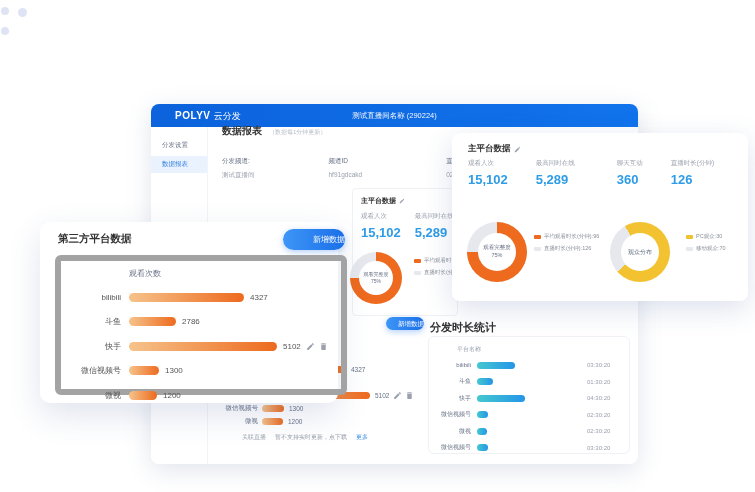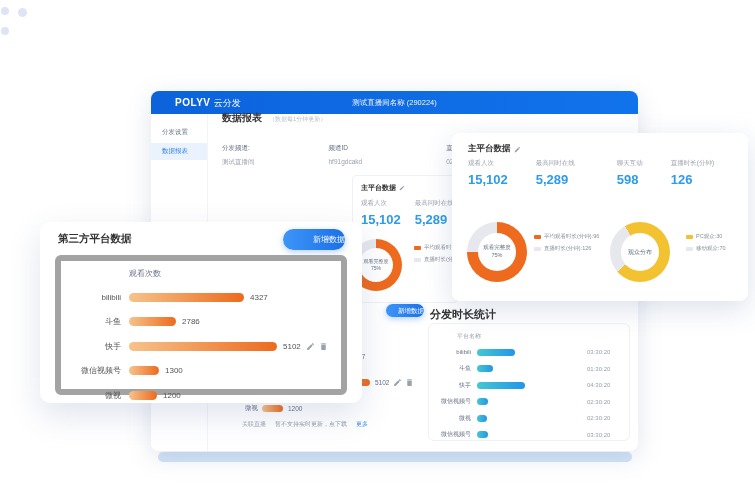--- a/index.html
+++ b/index.html
@@ -4,21 +4,21 @@
 <style>
   html,body{margin:0;padding:0;background:#fff;}
   .canvas{position:relative;width:755px;height:492px;overflow:hidden;
           font-family:"Liberation Sans",sans-serif;background:#fff;}
   .dot{position:absolute;border-radius:50%;background:#dfe4f5;}
   .headline{position:absolute;left:60px;right:10px;top:10px;text-align:center;
             font-size:17px;font-weight:700;color:#2563EB;letter-spacing:.5px;}
   .strip{position:absolute;left:158px;top:452px;width:474px;height:10px;border-radius:5px;background:#d3e4f7;}
 
   
-  .window{position:absolute;left:151px;top:91px;width:487px;height:360px;background:#fff;
+  .window{position:absolute;left:151px;top:104px;width:487px;height:360px;background:#fff;
           border-radius:8px;box-shadow:0 6px 24px rgba(100,120,160,.20);z-index:10;}
   .win-header{position:absolute;left:0;top:0;right:0;height:23px;background:linear-gradient(90deg,#0C63DC,#1173EC);
               border-radius:8px 8px 0 0;color:#fff;}
   .brand{position:absolute;left:24px;top:0;line-height:23px;font-size:10px;font-weight:700;letter-spacing:.5px;}
   .brand small{font-weight:400;font-size:9px;letter-spacing:0;}
   .win-title{position:absolute;left:120px;right:120px;top:0;line-height:23px;text-align:center;
              font-size:7.5px;color:rgba(255,255,255,.95);}
   .sidebar{position:absolute;left:0;top:23px;bottom:0;width:57px;background:#fff;border-right:1px solid #f2f4f7;
            border-radius:0 0 0 8px;padding-top:10px;box-sizing:border-box;}
   .side-item{font-size:6.5px;color:#667085;padding:4px 0 4px 11px;margin-bottom:2px;cursor:pointer;}
@@ -71,21 +71,21 @@
 
   
   .panel{position:absolute;left:452px;top:133px;width:296px;height:168px;background:#fff;border-radius:8px;
          box-shadow:0 8px 28px rgba(60,90,150,.18);z-index:20;}
   .panel .ttl{position:absolute;left:16px;top:10px;font-size:8.5px;font-weight:700;color:#333;display:flex;align-items:center;gap:3px;}
   .panel-stats{position:absolute;left:16px;top:26px;display:flex;}
   .p-col .lbl{font-size:6.5px;color:#9aa1ad;}
   .p-col .val{font-size:13px;font-weight:700;color:#2E9CE6;margin-top:4px;}
 
   
-  .tp-card{position:absolute;left:40px;top:222px;width:322px;height:181px;background:#fff;border-radius:10px;
+  .tp-card{position:absolute;left:40px;top:222px;width:298px;height:181px;background:#fff;border-radius:10px;
            box-shadow:0 12px 32px rgba(60,90,150,.16);z-index:30;}
   .tp-title{position:absolute;left:18px;top:10px;font-size:10.5px;font-weight:700;color:#333;}
   .tp-btn{left:243px;top:7px;width:62px;height:21px;font-size:8px;line-height:21px;border-radius:11px;}
   .tp-inner{position:absolute;left:15px;top:33px;width:292px;height:140px;border:6px solid #a3a3a3;border-radius:6px;box-sizing:border-box;}
   .tp-chart-title{font-size:8px;color:#667085;margin:7px 0 0 68px;}
   .tp-rows{position:absolute;left:0;top:24px;right:0;}
   .tp-row{display:flex;align-items:center;height:24.5px;font-size:8px;color:#555;}
   .tp-row .lbl{width:60px;text-align:right;margin-right:8px;flex:none;}
   .tp-row .bar{height:9px;border-radius:4.5px;background:linear-gradient(90deg,#F6C38B,#ED6A1E);flex:none;}
   .tp-row .val{margin-left:6px;}
@@ -285,21 +285,21 @@
         <div class="p-col" style="margin-right: 28px;">
           <div class="lbl">观看人次</div>
           <div class="val">15,102</div>
         </div>
         <div class="p-col" style="margin-right: 42px;">
           <div class="lbl">最高同时在线</div>
           <div class="val">5,289</div>
         </div>
         <div class="p-col" style="margin-right: 28px;">
           <div class="lbl">聊天互动</div>
-          <div class="val">598</div>
+          <div class="val">360</div>
         </div>
         <div class="p-col" style="margin-right: 0px;">
           <div class="lbl">直播时长(分钟)</div>
           <div class="val">126</div>
         </div>
       </div>
 
     <div class="donut" id="donut-a" style="left: 15px; top: 89px; width: 60px; height: 60px; background: conic-gradient(rgb(237, 106, 30) 0deg, rgb(237, 106, 30) 75%, rgb(230, 232, 237) 75%, rgb(230, 232, 237) 100%);">
       <div class="hole" style="inset:11px;"></div>
       <div class="ctr">

